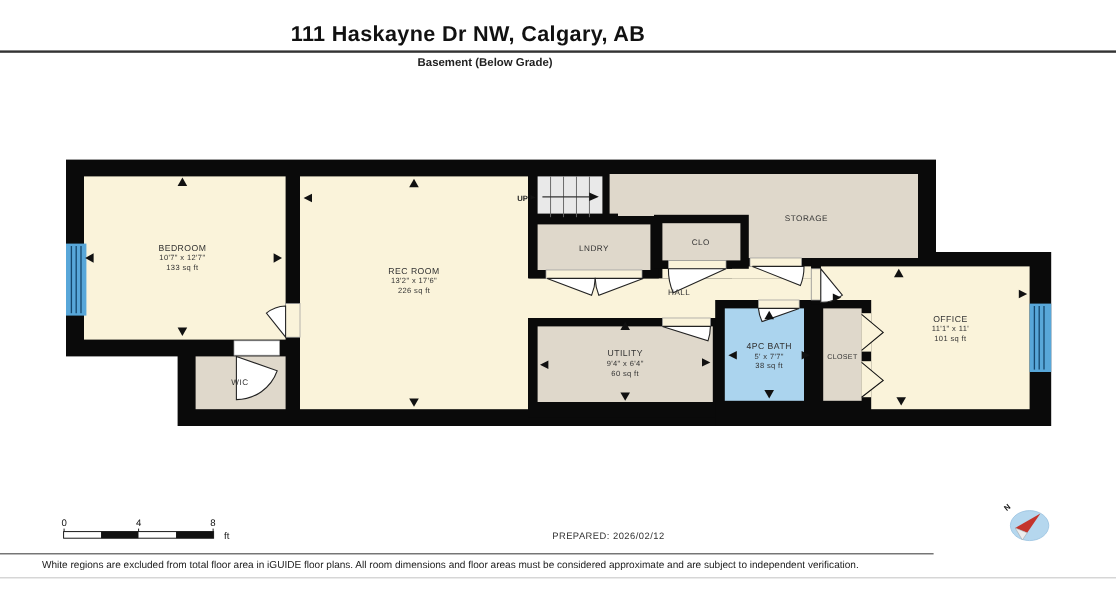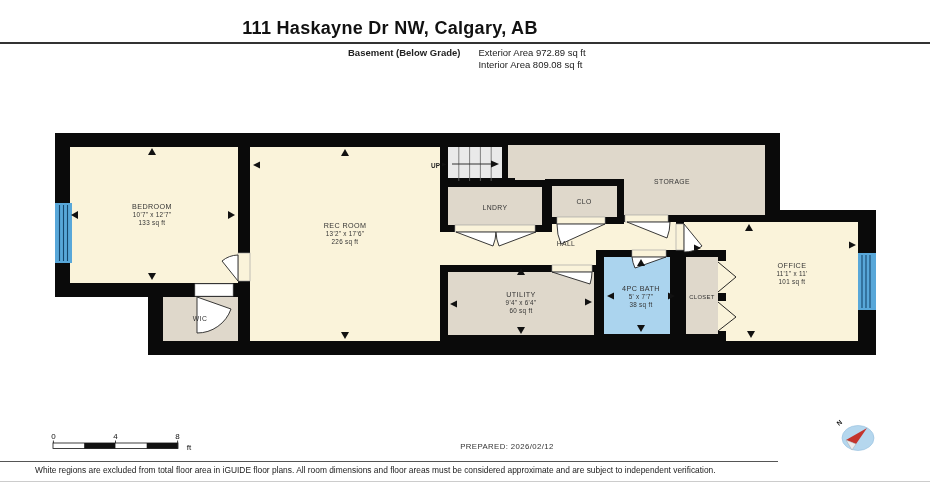--- a/index.html
+++ b/index.html
@@ -41,24 +41,20 @@
   .footer-text{margin:3px 0 0 35px;font-size:8.4px;color:#222;}
   .footer-rule2{position:absolute;top:481px;left:0;width:930px;height:1px;background:#ccc;}
 </style>
 </head>
 <body>
 
 <div class="page-title">111 Haskayne Dr NW, Calgary, AB</div>
 <div class="title-rule"></div>
 <div class="subtitle">
   <div class="floor-label">Basement (Below Grade)</div>
-  <div class="area-block">
-    <div>Exterior Area 972.89 sq ft</div>
-    <div>Interior Area 809.08 sq ft</div>
-  </div>
 </div>
 
 <svg width="930" height="500" viewBox="0 0 930 500">
 
   <g>
     <rect class="w" x="55" y="133" width="725" height="164"></rect>
     <rect class="w" x="148" y="283" width="632" height="72"></rect>
     <rect class="w" x="676" y="210" width="200" height="145"></rect>
   </g>
 

